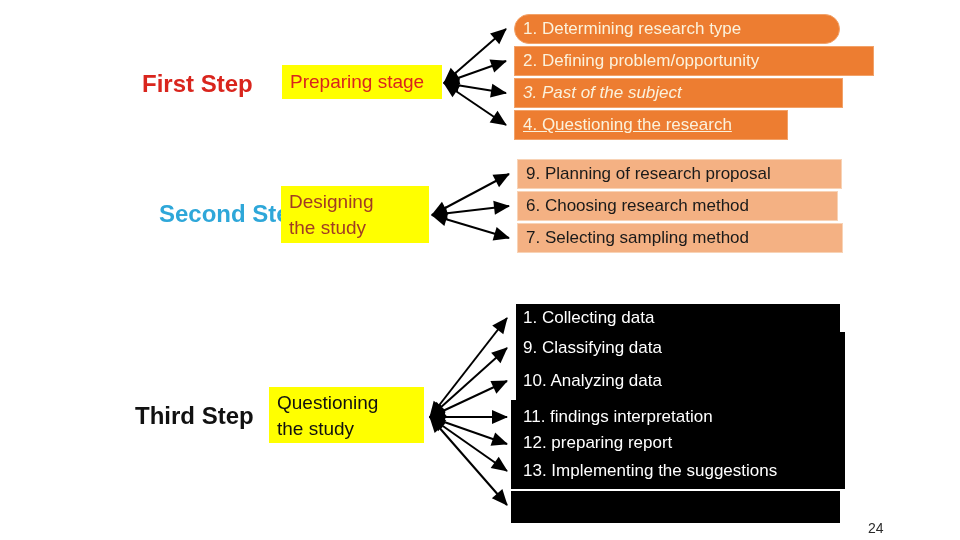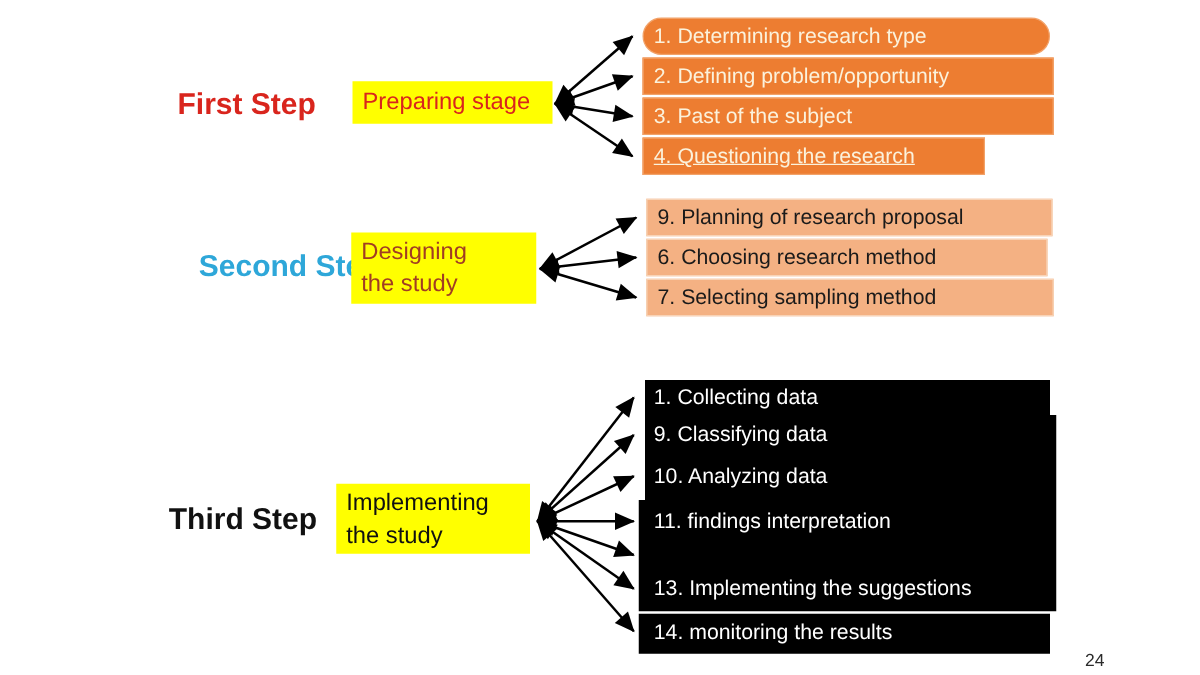--- a/index.html
+++ b/index.html
@@ -13,22 +13,22 @@
   .label-2{left:127px;top:200px;color:#2EA7D9;margin-left:32px;}
   .label-3{left:135px;top:402px;color:#111111;text-align:center;}
   .stage{position:absolute;background:#FFFF00;box-sizing:border-box;padding-left:8px;}
   .stage-1{left:282px;top:65px;width:160px;height:34px;font-size:19px;line-height:34px;color:#D9251D;}
   .stage-2{left:281px;top:186px;width:148px;height:57px;font-size:19px;line-height:26px;color:#A13D23;padding-top:3px;}
   .stage-3{left:269px;top:387px;width:155px;height:56px;font-size:19px;line-height:26px;color:#111111;padding-top:3px;}
   .row{position:absolute;box-sizing:border-box;font-size:17px;display:flex;align-items:center;
        padding-left:8px;white-space:nowrap;}
   .orange{background:#ED7D31;border:1px solid #F2A269;color:#FBF2DC;height:30px;left:514px;}
   .o1{top:14px;width:326px;border-radius:15px;}
-  .o2{top:46px;width:329px;}
-  .o3{top:78px;width:329px;}
+  .o2{top:46px;width:360px;}
+  .o3{top:78px;width:329px;font-style:italic;}
   .o4{top:110px;width:274px;text-decoration:underline;}
   .salmon{background:#F4B183;border:1px solid #F8D3B6;color:#1a1a1a;height:30px;}
   .s1{left:517px;top:159px;width:325px;}
   .s2{left:517px;top:191px;width:321px;}
   .s3{left:517px;top:223px;width:326px;}
   .blackrect{position:absolute;background:#000000;}
   .b1{left:516px;top:304px;width:324px;height:28px;}
   .b2{left:516px;top:332px;width:329px;height:68px;}
   .b3{left:511px;top:400px;width:334px;height:89px;}
   .b4{left:511px;top:491px;width:329px;height:32px;}
@@ -85,21 +85,21 @@
   <div class="step-label label-3">Third Step</div>
 
   <div class="stage stage-1">
     <span>Preparing stage</span>
   </div>
   <div class="stage stage-2">
     <div>Designing</div>
     <div>the study</div>
   </div>
   <div class="stage stage-3">
-    <div>Implementing</div>
+    <div>Questioning</div>
     <div>the study</div>
   </div>
 
   <div class="row orange o1">1. Determining research type</div>
   <div class="row orange o2">2. Defining problem/opportunity</div>
   <div class="row orange o3">3. Past of the subject</div>
   <div class="row orange o4">4. Questioning the research</div>
 
   <div class="row salmon s1">9. Planning of research proposal</div>
   <div class="row salmon s2">6. Choosing research method</div>
@@ -107,18 +107,18 @@
 
   <div class="blackrect b1"></div>
   <div class="blackrect b2"></div>
   <div class="blackrect b3"></div>
   <div class="blackrect b4"></div>
 
   <div class="blackrow k8">1. Collecting data</div>
   <div class="blackrow k9">9. Classifying data</div>
   <div class="blackrow k10">10. Analyzing data</div>
   <div class="blackrow k11">11. findings interpretation</div>
+  <div class="blackrow k12">12. preparing report</div>
   <div class="blackrow k13">13. Implementing the suggestions</div>
-  <div class="blackrow k14">14. monitoring the results</div>
 
   <div class="page-number">24</div>
 
 </div>
 
 </body></html>

